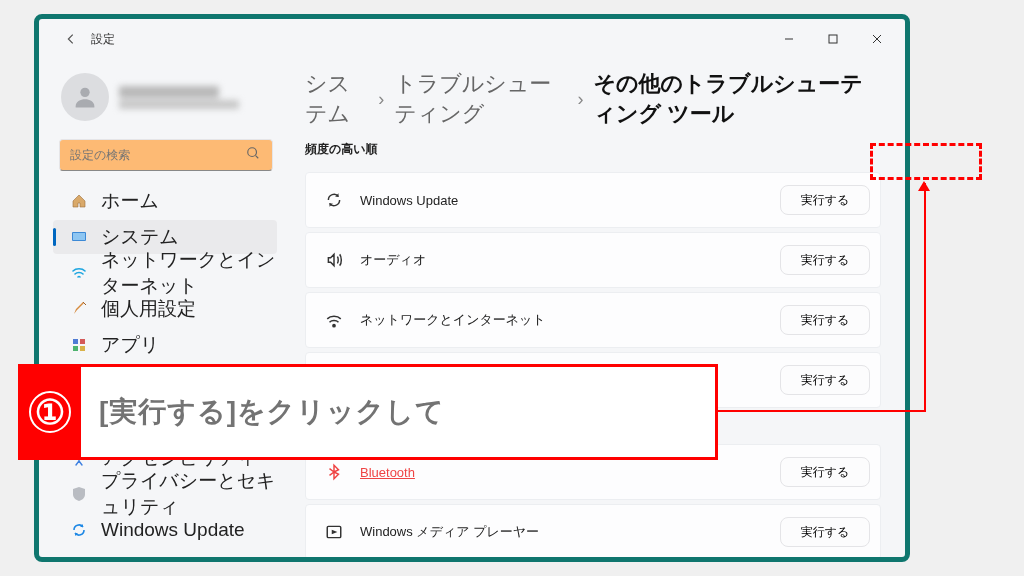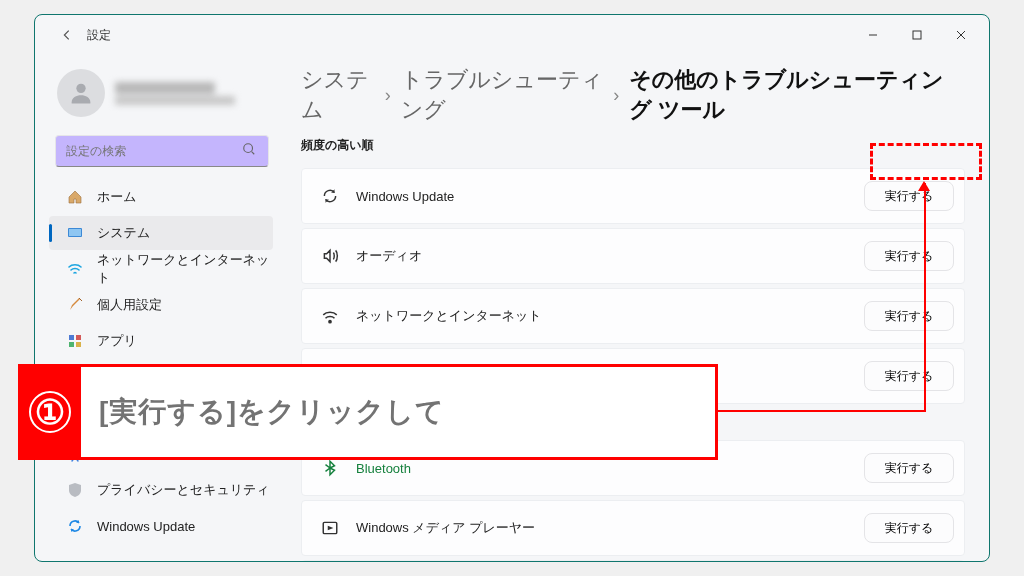--- a/index.html
+++ b/index.html
@@ -1,48 +1,48 @@
 <!DOCTYPE html>
 <html><head>
 <meta charset="utf-8">
 <style>
   * { box-sizing: border-box; margin: 0; padding: 0; font-family: "Yu Gothic UI", "Segoe UI", Meiryo, sans-serif; }
   body { width: 1024px; height: 576px; background: #f0f0f0; overflow: hidden; position: relative; }
-  .window { position: absolute; left: 34px; top: 14px; width: 956px; height: 548px; background: #f5f6f8; border-radius: 8px; border: 1px solid #0f766e; overflow: hidden; }
+  .window { position: absolute; left: 34px; top: 14px; width: 876px; height: 548px; background: #f5f6f8; border-radius: 8px; border: 5px solid #0f766e; overflow: hidden; }
   .titlebar { display: flex; align-items: center; height: 40px; padding: 0 6px; }
   .back-arrow { width: 36px; height: 36px; display: flex; align-items: center; justify-content: center; margin-left: 8px; color: #555; cursor: pointer; }
   .title-text { font-size: 12px; color: #333; margin-left: 2px; }
   .win-controls { margin-left: auto; display: flex; }
   .win-btn { width: 44px; height: 32px; display: flex; align-items: center; justify-content: center; color: #333; cursor: pointer; }
   .win-btn svg { width: 10px; height: 10px; }
   .body-area { display: flex; height: calc(100% - 40px); }
   .sidebar { width: 248px; padding: 8px 0 8px 10px; display: flex; flex-direction: column; }
   .user-row { display: flex; align-items: center; padding: 6px 12px 14px 12px; gap: 10px; }
   .avatar { width: 48px; height: 48px; border-radius: 50%; background: #dcdde0; display: flex; align-items: center; justify-content: center; }
   .avatar svg { width: 28px; height: 28px; fill: #a9abb0; }
   .user-info { display: flex; flex-direction: column; gap: 2px; filter: blur(3px); }
   .user-name { height: 12px; width: 100px; background: #b8b8b8; border-radius: 2px; }
   .user-email { height: 9px; width: 120px; background: #c7c7c7; border-radius: 2px; }
-  .search-box { margin: 4px 14px 10px 10px; height: 32px; background: #c4b5fd; border: 1px solid #e5e5e8; border-bottom: 1px solid #888; border-radius: 4px; display: flex; align-items: center; padding: 0 12px 0 10px; }
+  .search-box { margin: 4px 14px 10px 10px; height: 32px; background: #fdba74; border: 1px solid #e5e5e8; border-bottom: 1px solid #888; border-radius: 4px; display: flex; align-items: center; padding: 0 12px 0 10px; }
   .search-box input { border: none; outline: none; background: transparent; font-size: 12px; flex: 1; color: #666; }
   .search-icon { color: #666; }
   .nav { display: flex; flex-direction: column; margin-top: 2px; }
-  .nav-item { display: flex; align-items: center; height: 34px; padding-left: 18px; gap: 14px; font-size: 13px; color: #222; border-radius: 4px; margin: 1px 10px 1px 4px; cursor: pointer; position: relative; }
+  .nav-item { display: flex; align-items: center; height: 34px; padding-left: 18px; gap: 14px; font-size: 19px; color: #222; border-radius: 4px; margin: 1px 10px 1px 4px; cursor: pointer; position: relative; }
   .nav-item.selected { background: #eaeaec; }
   .nav-item.selected::before { content: ""; position: absolute; left: 0; top: 8px; bottom: 8px; width: 3px; background: #0067c0; border-radius: 2px; }
   .nav-icon { width: 16px; height: 16px; display: flex; align-items: center; justify-content: center; }
   .main { flex: 1; padding: 10px 24px 0 18px; overflow: hidden; }
   .breadcrumb { display: flex; align-items: center; gap: 10px; font-size: 22px; color: #666; margin-bottom: 12px; flex-wrap: nowrap; }
   .breadcrumb .bc { cursor: pointer; }
   .breadcrumb .sep { color: #888; font-size: 18px; }
   .breadcrumb .current { color: #111; font-weight: 600; }
   .section-label { font-size: 12px; font-weight: 600; color: #222; margin-bottom: 14px; }
   .ts-list { display: flex; flex-direction: column; gap: 4px; }
   .ts-item { background: #fdfdfe; border: 1px solid #eceef1; border-radius: 4px; height: 56px; display: flex; align-items: center; padding: 0 10px 0 16px; }
-  .ts-item.disabled .ts-icon, .ts-item.disabled .ts-label { color: #15803d; }
+  .ts-item.disabled .ts-icon, .ts-item.disabled .ts-label { color: #ef4444; text-decoration: underline; }
   .ts-icon { width: 24px; display: flex; justify-content: center; color: #333; }
   .ts-label { font-size: 13px; margin-left: 14px; color: #222; }
   .run-btn { margin-left: auto; min-width: 90px; height: 30px; background: #fcfcfd; border: 1px solid #e4e4e7; border-radius: 8px; font-size: 12px; cursor: pointer; }
   
   .annot-step { position: absolute; left: 18px; top: 364px; width: 700px; height: 96px; background: #fff; border: 3px solid #ff0000; display: flex; align-items: center; padding-left: 0; z-index: 50; }
   .annot-num { width: 62px; height: 62px; background: #ff0000; color: #fff; display: flex; align-items: center; justify-content: center; font-size: 34px; font-weight: 600; margin-left: -2px; margin-top: -2px; margin-bottom: -2px; align-self: stretch; height: auto; }
   .annot-num-inner { border: 2px solid #fff; border-radius: 50%; width: 42px; height: 42px; display:flex; align-items:center; justify-content:center; }
   .annot-text { font-size: 28px; font-weight: 700; color: #737373; margin-left: 18px; line-height: 1.35; letter-spacing: 1px; }
   .annot-highlight { position: absolute; left: 870px; top: 143px; width: 112px; height: 37px; border: 3px dashed #ff0000; z-index: 40; pointer-events: none; }
   .annot-arrow-line1 { position: absolute; left: 716px; top: 410px; width: 210px; height: 0; border-top: 2px solid #ff0000; z-index: 45; }

